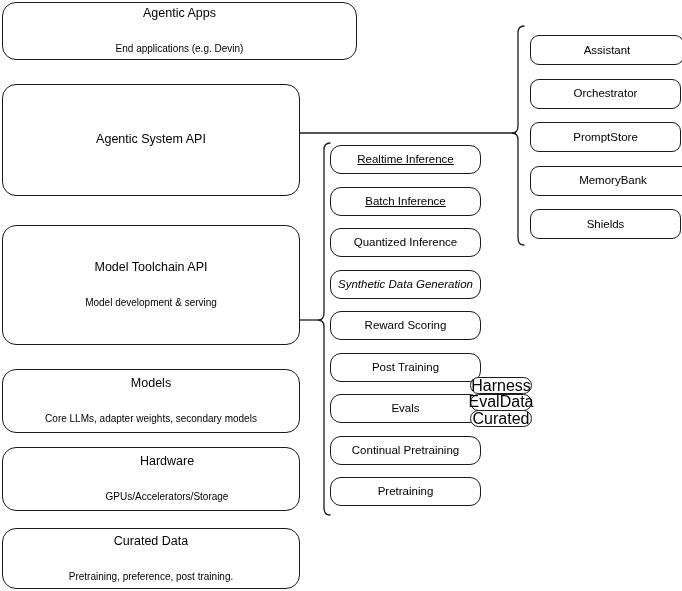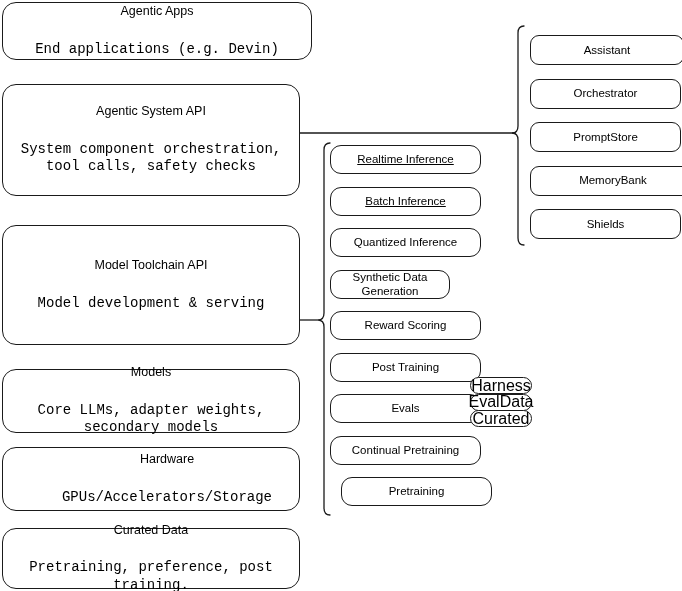--- a/index.html
+++ b/index.html
@@ -31,24 +31,23 @@
     line-height: 1.25;
   }
   .layer-box {
     border-radius: 14px;
   }
   .layer-title {
     font-size: 12.5px;
     color: #000;
   }
   .layer-sub {
-    font-size: 14px;
+    font-size: 10px;
     color: #000;
     margin-top: 21px;
-    font-family: Liberation Mono, monospace;
   }
   .cap-box {
     border-radius: 11px;
     font-size: 11.5px;
   }
   .svc-box {
     border-radius: 9px;
     font-size: 11.5px;
   }
   .pill {
@@ -81,28 +80,27 @@
 
     <path d="M 300 133 L 516 133" stroke="#1a1a1a" stroke-width="1.3" fill="none"></path>
 
     <path d="M 524 26 q -6 0 -6 7 L 518 126 q 0 7 -6 7 q 6 0 6 7 L 518 238 q 0 7 6 7" stroke="#1a1a1a" stroke-width="1.3" fill="none" stroke-linecap="round"></path>
 
     <path d="M 330 143 q -6 0 -6 7 L 324 313 q 0 7 -6 7 q 6 0 6 7 L 324 508 q 0 7 6 7" stroke="#1a1a1a" stroke-width="1.3" fill="none" stroke-linecap="round"></path>
 
     <path d="M 300 320 L 318 320" stroke="#1a1a1a" stroke-width="1.3" fill="none"></path>
   </svg>
 
-  <div class="node layer-box" style="left: 2px; top: 2px; width: 310px; height: 58px;">
+  <div class="node layer-box" style="left: 2px; top: 2px; width: 355px; height: 58px;">
     <div class="layer-title">Agentic Apps</div>
     <div class="layer-sub">End applications (e.g. Devin)</div>
   </div>
 
   <div class="node layer-box" style="left: 2px; top: 84px; width: 298px; height: 112px;">
     <div class="layer-title">Agentic System API</div>
-    <div class="layer-sub">System component orchestration, tool calls, safety checks</div>
   </div>
 
   <div class="node layer-box" style="left: 2px; top: 225px; width: 298px; height: 120px;">
     <div class="layer-title">Model Toolchain API</div>
     <div class="layer-sub">Model development &amp; serving</div>
   </div>
 
   <div class="node layer-box" style="left: 2px; top: 369px; width: 298px; height: 64px;">
     <div class="layer-title">Models</div>
     <div class="layer-sub">Core LLMs, adapter weights, secondary models</div>
@@ -121,36 +119,36 @@
   <div id="capabilities-group">
       <div class="node cap-box" style="left: 330px; top: 145px; width: 151px; height: 29px; text-decoration: underline;">
         <span>Realtime Inference</span>
       </div>
       <div class="node cap-box" style="left: 330px; top: 186.5px; width: 151px; height: 29px; text-decoration: underline;">
         <span>Batch Inference</span>
       </div>
       <div class="node cap-box" style="left: 330px; top: 228px; width: 151px; height: 29px;">
         <span>Quantized Inference</span>
       </div>
-      <div class="node cap-box" style="left: 330px; top: 269.5px; width: 120px; height: 29px;">
+      <div class="node cap-box" style="left: 330px; top: 269.5px; width: 151px; height: 29px; font-style: italic;">
         <span>Synthetic Data Generation</span>
       </div>
       <div class="node cap-box" style="left: 330px; top: 311px; width: 151px; height: 29px;">
         <span>Reward Scoring</span>
       </div>
       <div class="node cap-box" style="left: 330px; top: 352.5px; width: 151px; height: 29px;">
         <span>Post Training</span>
       </div>
       <div class="node cap-box" style="left: 330px; top: 394px; width: 151px; height: 29px;">
         <span>Evals</span>
       </div>
       <div class="node cap-box" style="left: 330px; top: 435.5px; width: 151px; height: 29px;">
         <span>Continual Pretraining</span>
       </div>
-      <div class="node cap-box" style="left: 330px; top: 477px; width: 151px; height: 29px; margin-left: 11px;">
+      <div class="node cap-box" style="left: 330px; top: 477px; width: 151px; height: 29px;">
         <span>Pretraining</span>
       </div>
     </div>
 
   <div id="eval-pills-group">
       <div class="pill" style="left: 470px; top: 377px; width: 62px; height: 17px;">
         <span>Harness</span>
       </div>
       <div class="pill" style="left: 470px; top: 393.5px; width: 62px; height: 17px;">
         <span>EvalData</span>

